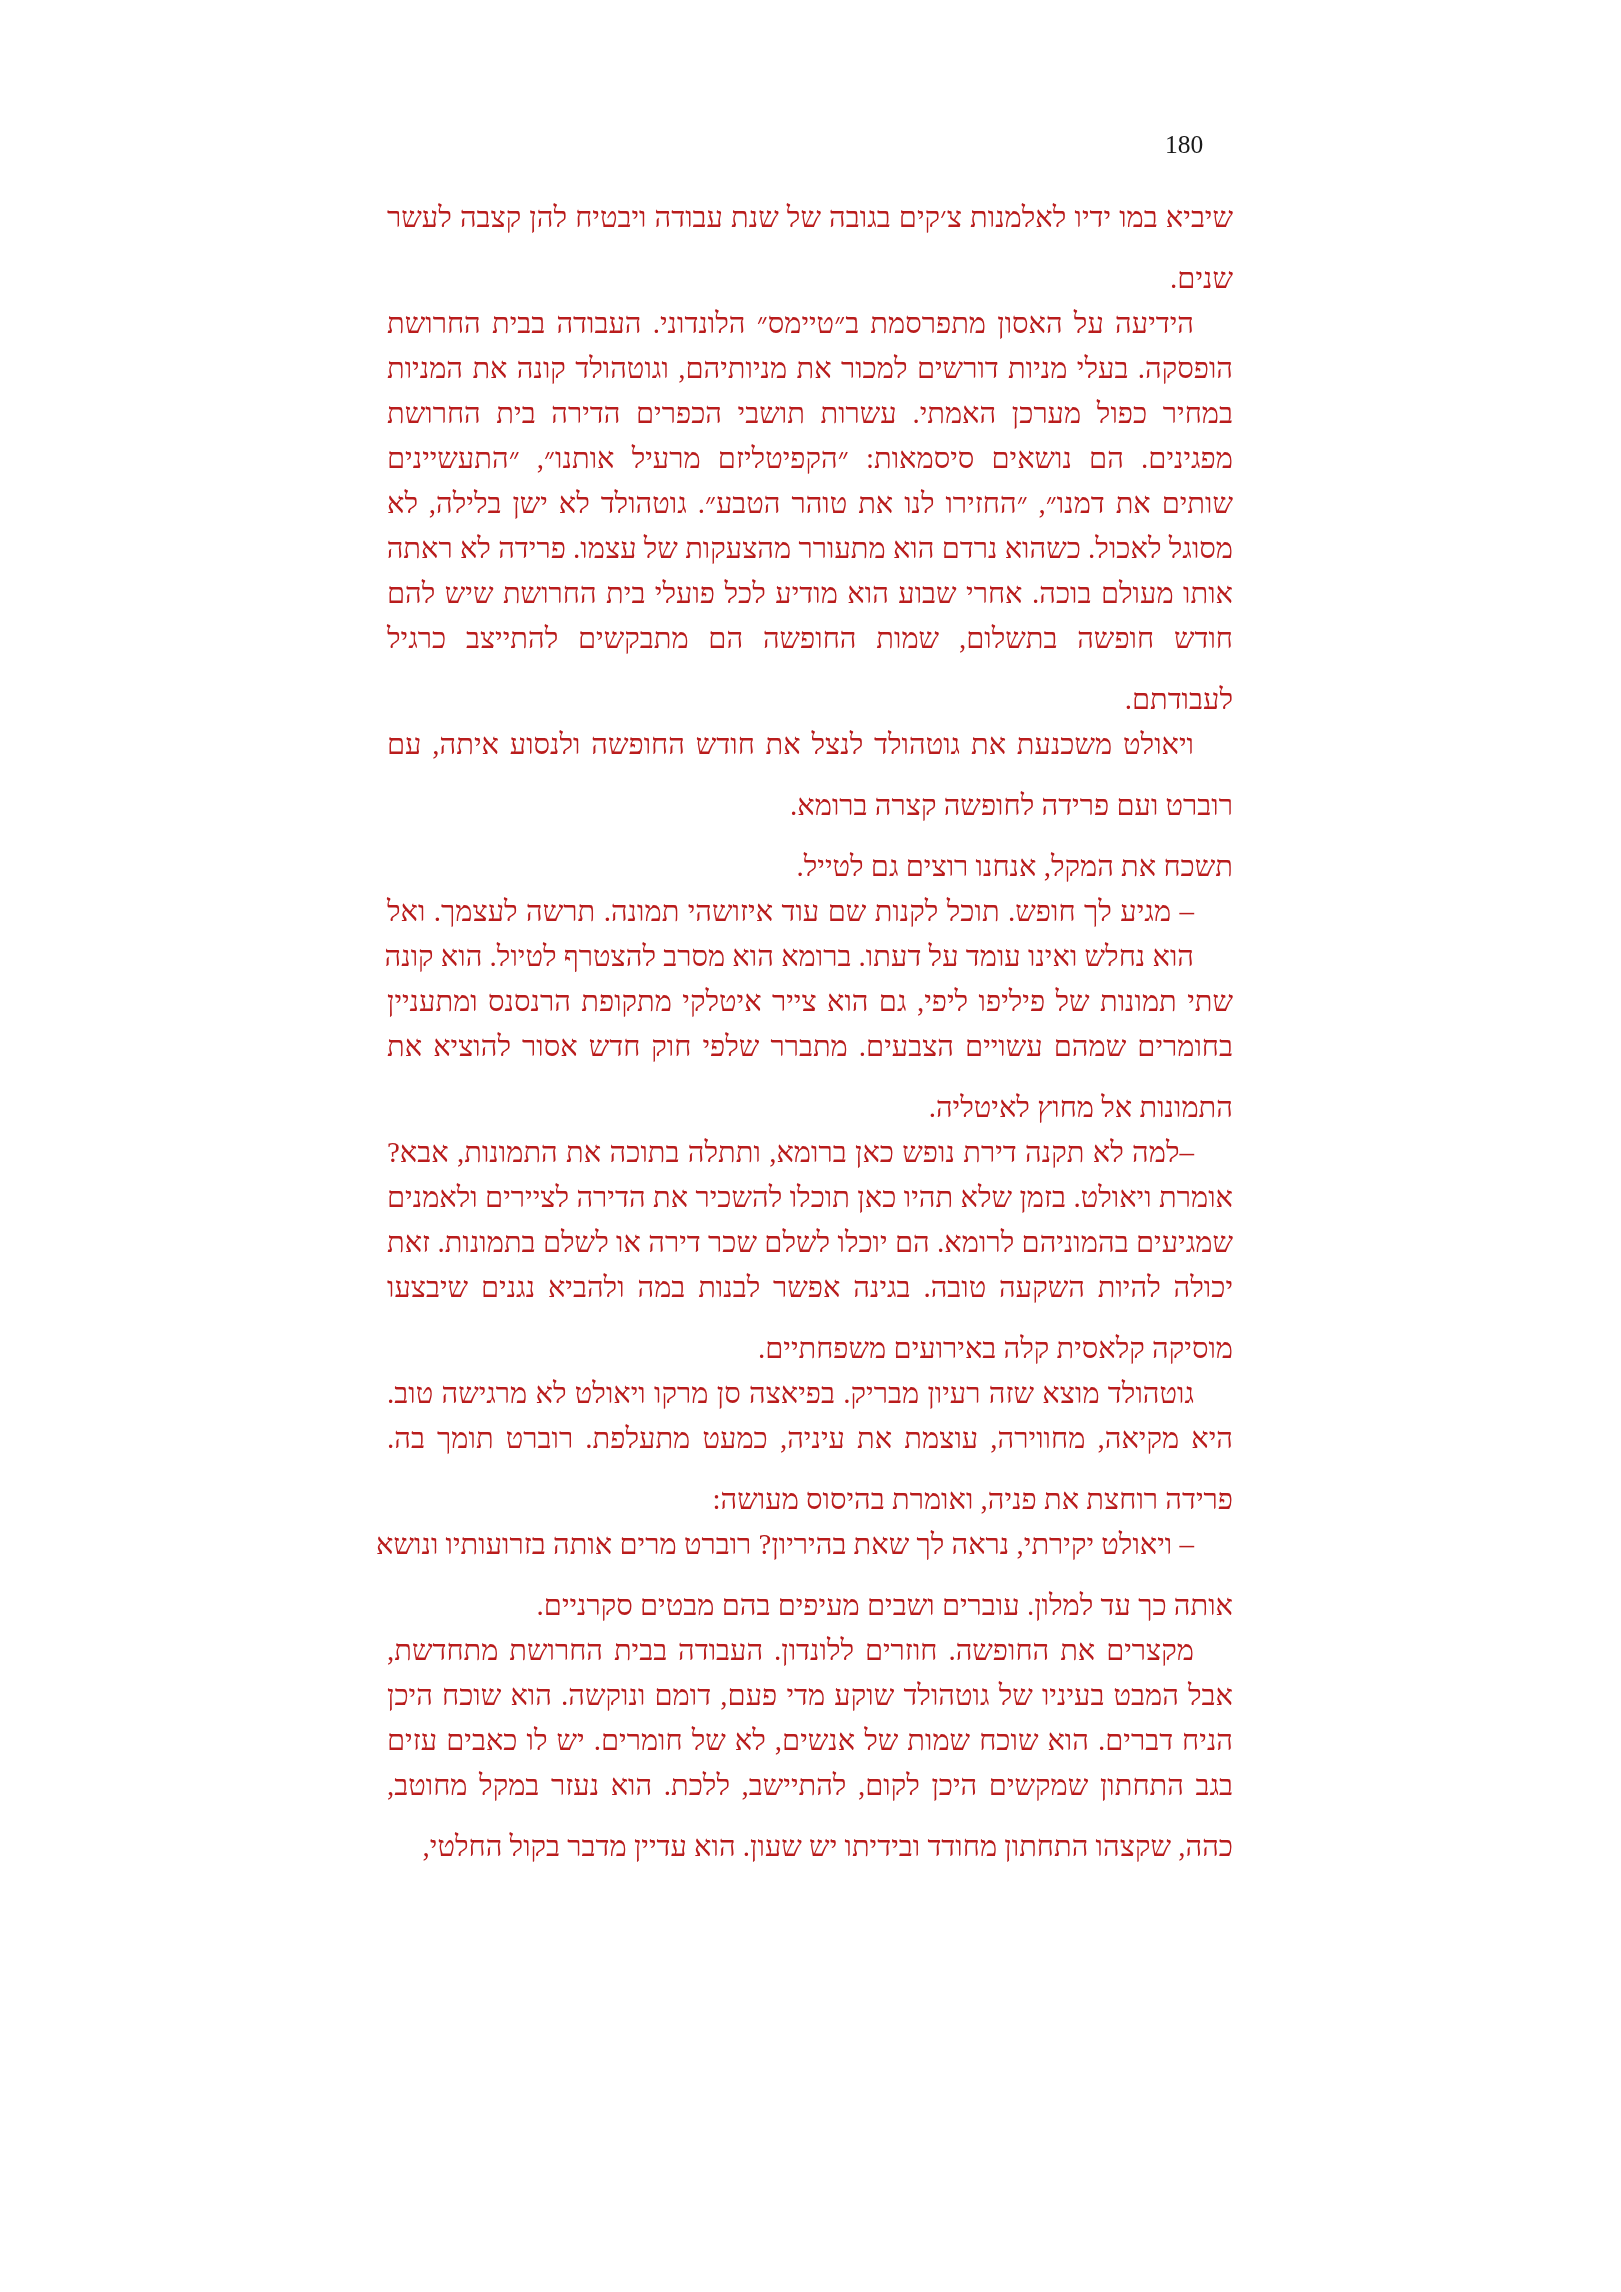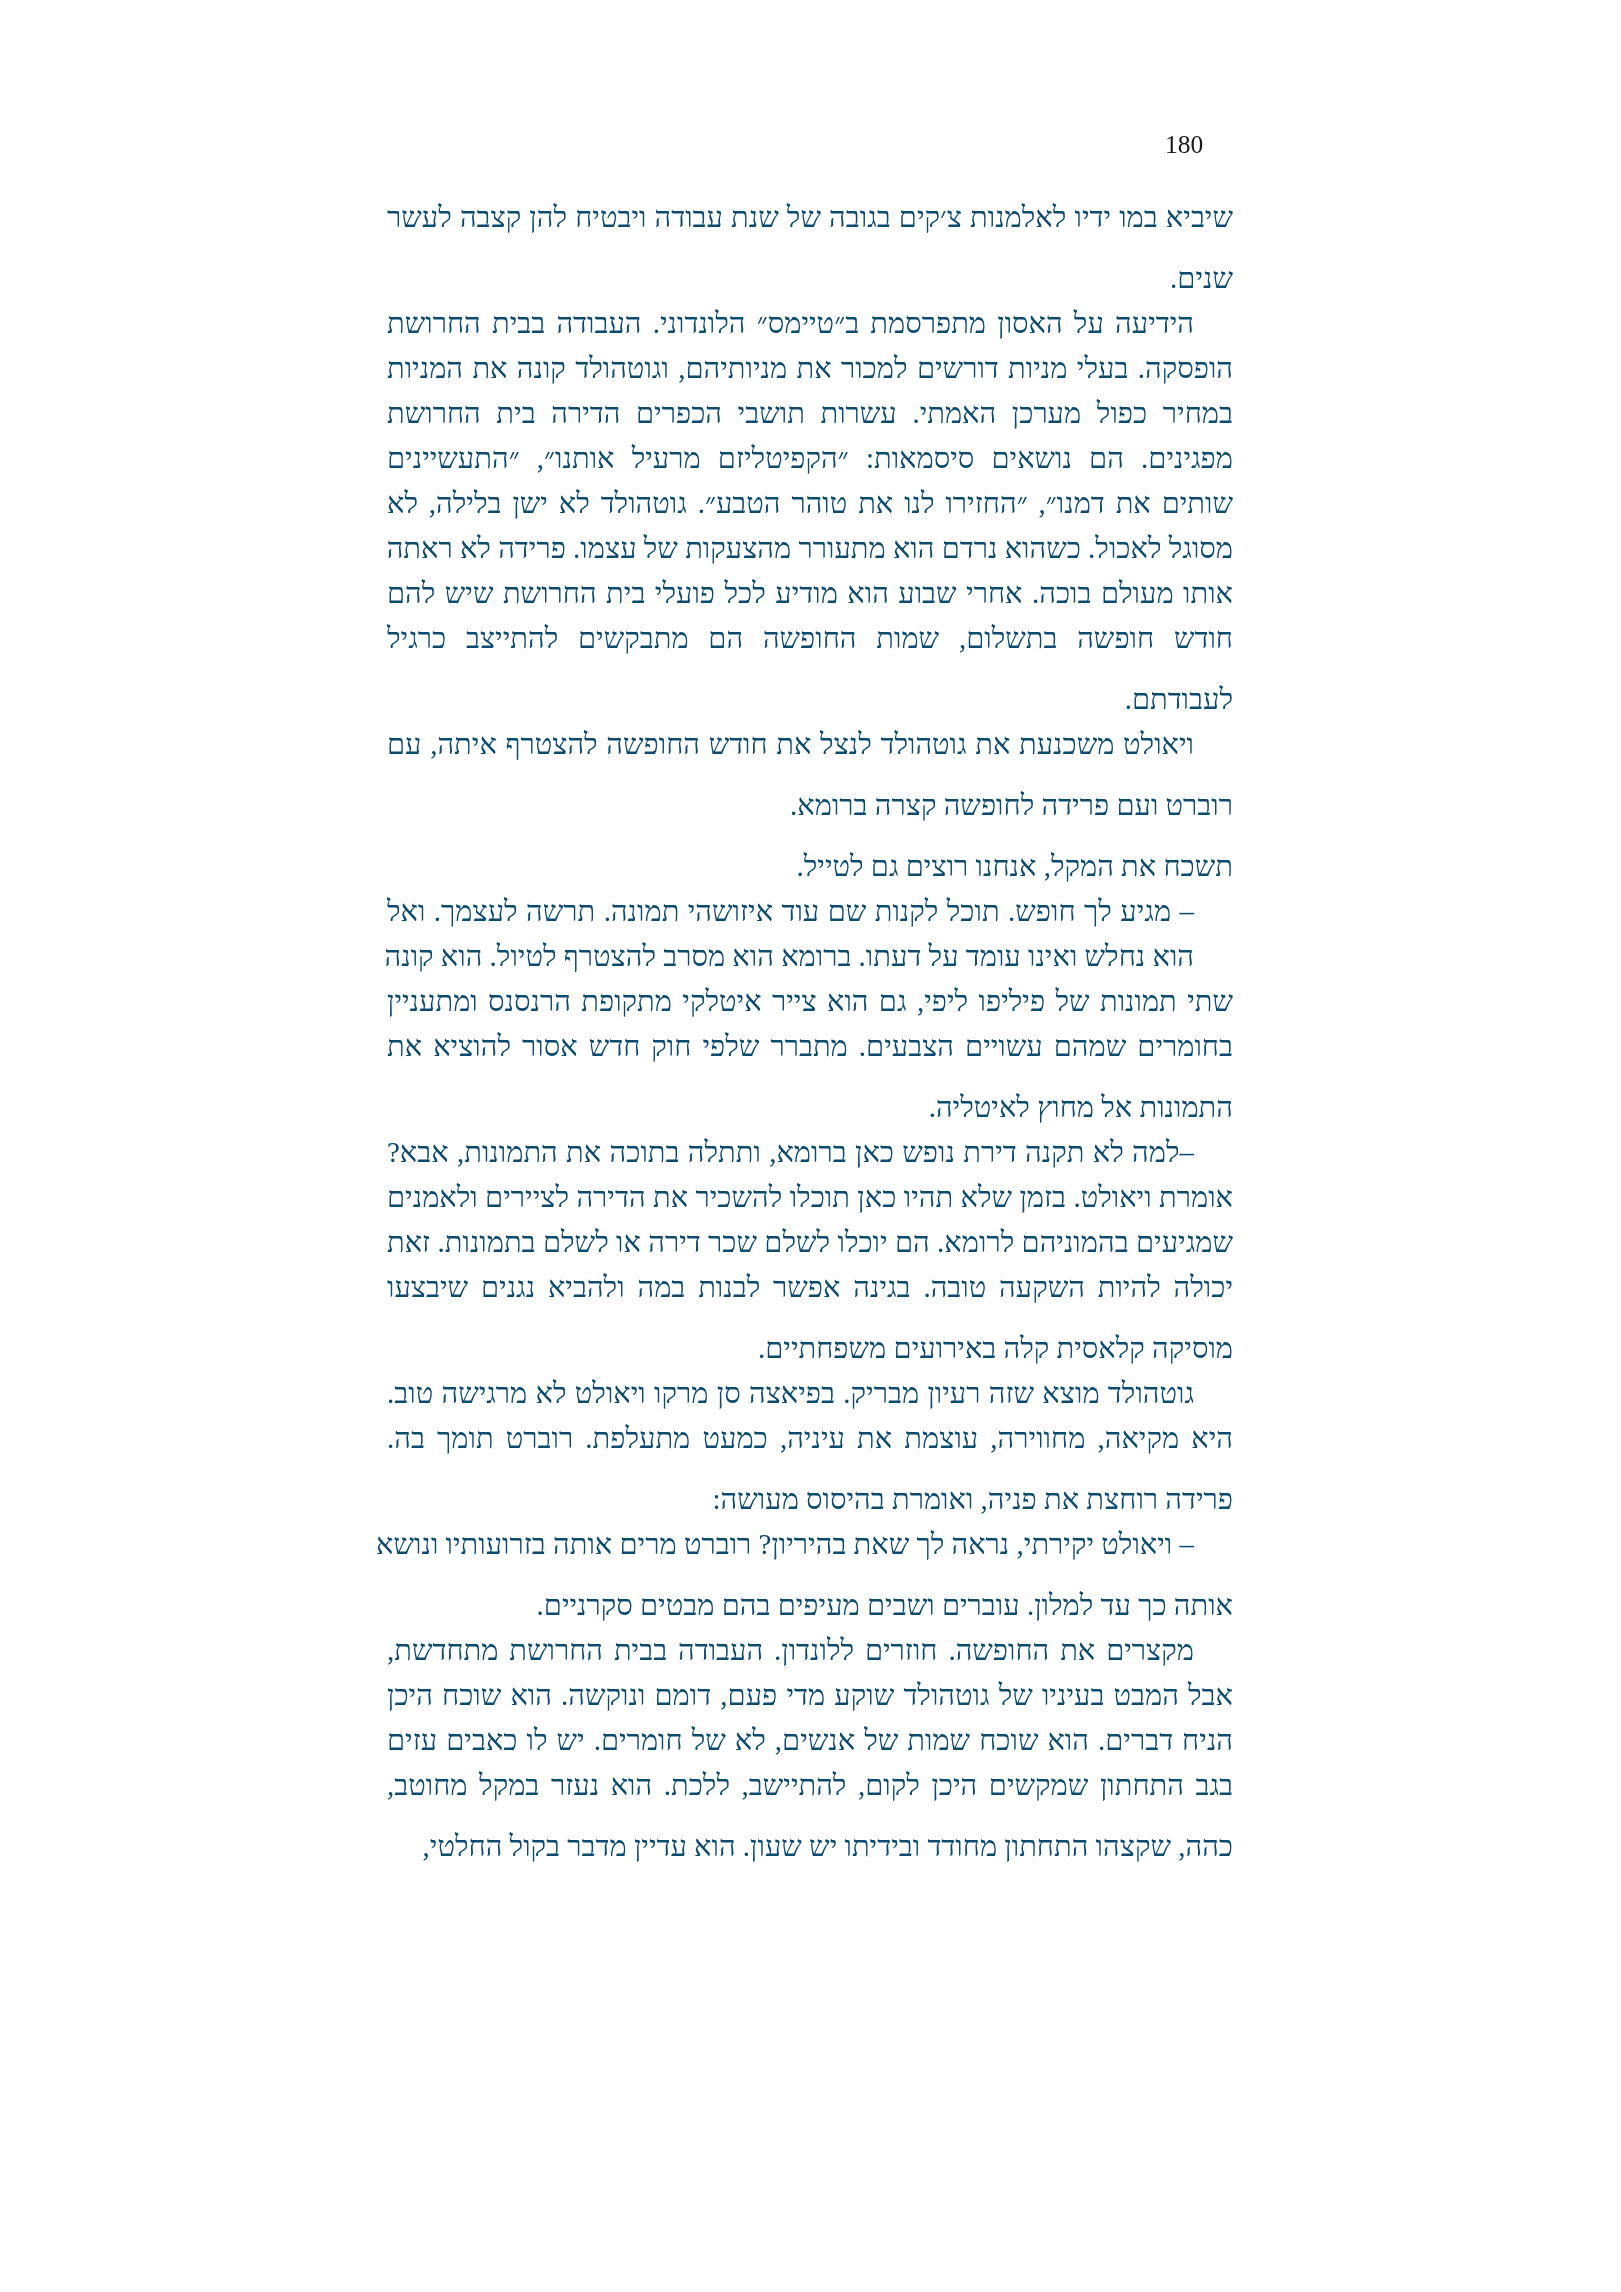--- a/index.html
+++ b/index.html
@@ -5,21 +5,21 @@
   html, body { margin: 0; padding: 0; background: #ffffff; }
   body { width: 1621px; height: 2293px; position: relative; overflow: hidden; }
   .page-number {
     position: absolute; left: 1135px; width: 98px; top: 127px;
     text-align: center; font-family: "Liberation Serif", "DejaVu Serif", serif;
     font-size: 25.5px; color: #1a1a1a; line-height: 35px;
   }
   .text-block {
     position: absolute; left: 387px; width: 846px; top: 195px;
     direction: rtl; font-family: "Liberation Serif", "DejaVu Serif", serif;
-    font-size: 29px; line-height: 45px; color: #0c4a6e;
+    font-size: 29px; line-height: 45px; color: #b91c1c;
   }
   .line {
     display: block; height: 45px; white-space: nowrap;
     text-align: justify; text-align-last: justify; overflow: visible;
   }
   .line.last { text-align-last: right; margin-top: 16px; }
   .line.indent { padding-right: 39px; }
 </style>
 </head>
 <body>
@@ -36,21 +36,21 @@
       <span class="line">הופסקה. בעלי מניות דורשים למכור את מניותיהם, וגוטהולד קונה את המניות</span>
       <span class="line">במחיר כפול מערכן האמתי.  עשרות תושבי הכפרים הדירה בית החרושת</span>
       <span class="line">מפגינים. הם נושאים סיסמאות: ״הקפיטליזם מרעיל אותנו״, ״התעשיינים</span>
       <span class="line">שותים את דמנו״, ״החזירו לנו את טוהר הטבע״.  גוטהולד לא ישן בלילה, לא</span>
       <span class="line">מסוגל לאכול. כשהוא נרדם הוא מתעורר מהצעקות של עצמו. פרידה לא ראתה</span>
       <span class="line">אותו מעולם בוכה. אחרי שבוע הוא מודיע לכל פועלי בית החרושת שיש להם</span>
       <span class="line">חודש חופשה בתשלום, שמות החופשה  הם מתבקשים להתייצב כרגיל</span>
       <span class="line last">לעבודתם.</span>
     </div>
     <div>
-      <span class="line indent">ויאולט משכנעת את גוטהולד לנצל את חודש החופשה להצטרף איתה, עם</span>
+      <span class="line indent">ויאולט משכנעת את גוטהולד לנצל את חודש החופשה ולנסוע איתה, עם</span>
       <span class="line last">רוברט ועם פרידה לחופשה קצרה ברומא.</span>
     </div>
     <div>
       <span class="line last">תשכח את המקל, אנחנו רוצים גם לטייל.</span>
       <span class="line indent">– מגיע לך חופש. תוכל לקנות שם עוד איזושהי תמונה. תרשה לעצמך. ואל</span>
     </div>
     <div>
       <span class="line indent">הוא נחלש ואינו עומד על דעתו. ברומא הוא מסרב להצטרף לטיול. הוא קונה</span>
       <span class="line">שתי תמונות של פיליפו ליפי, גם הוא צייר איטלקי מתקופת הרנסנס ומתעניין</span>
       <span class="line">בחומרים שמהם עשויים הצבעים. מתברר שלפי חוק חדש אסור להוציא  את</span>

